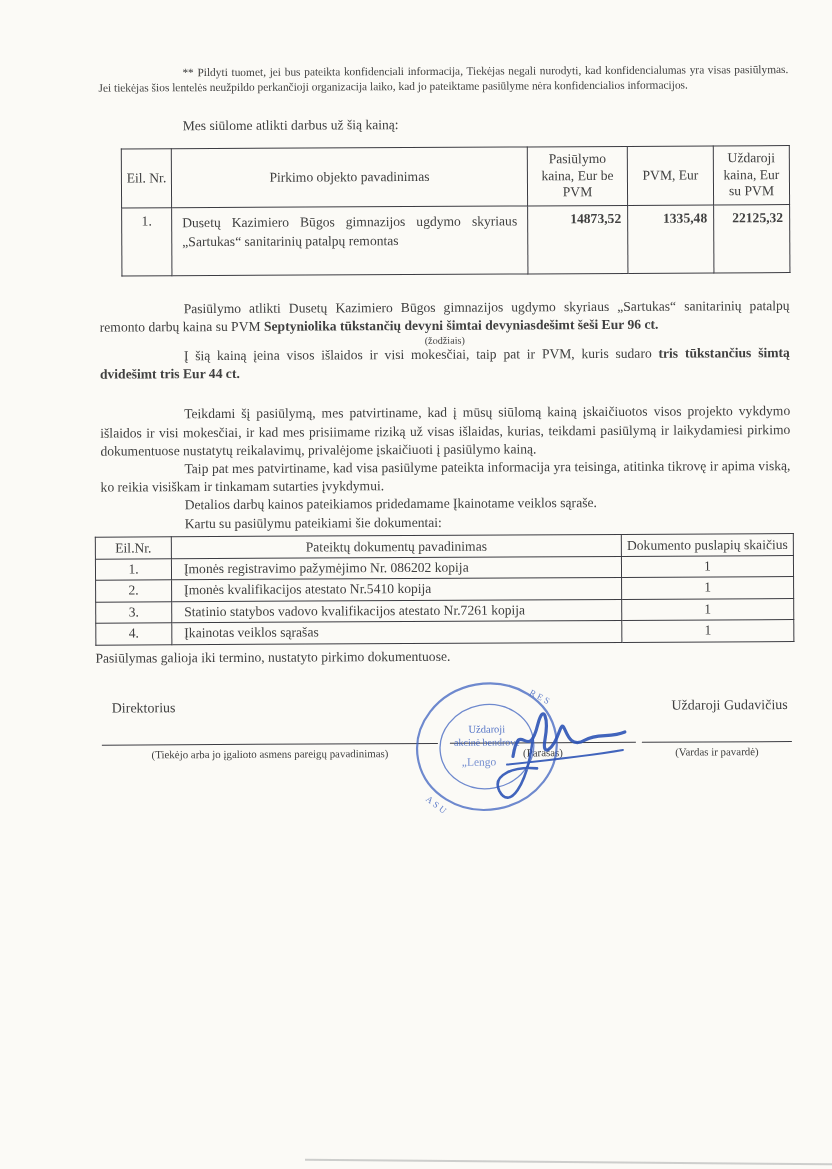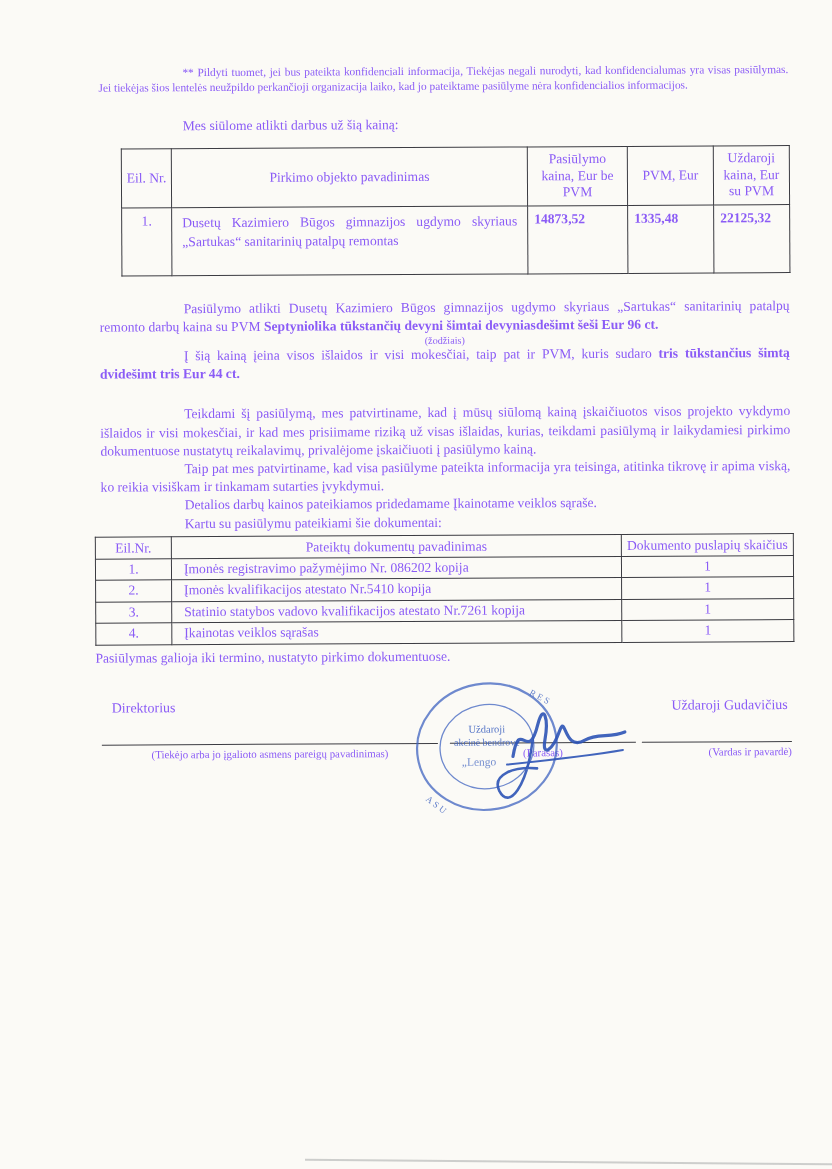--- a/index.html
+++ b/index.html
@@ -1,52 +1,52 @@
 <!DOCTYPE html>
 <html><head>
 <meta charset="utf-8">
 <style>
   html,body{margin:0;padding:0;background:#d9d9d9;}
   .page{
     width:832px;height:1169px;margin:0 auto;position:relative;overflow:hidden;
     background:#fbfaf6;
     font-family:"Liberation Serif","DejaVu Serif",serif;
-    color:#8b5cf6;
+    color:#404040;
   }
   .content{
     position:absolute;left:0;top:0;width:832px;box-sizing:border-box;
     padding:64px 42px 0 100px;
     transform:rotate(-0.3deg);
   }
   .small{font-size:11.4px;line-height:14.5px;text-align:justify;text-indent:84px;margin:0;}
   .intro{font-size:13.6px;margin:24px 0 0;text-indent:84px;}
   table{border-collapse:collapse;}
   .t1{margin:14px 0 0 22px;width:668px;font-size:13.6px;table-layout:fixed;}
   .t1 th{border:1.3px solid #3c3c42;font-weight:normal;padding:4px 3px;line-height:16.5px;text-align:center;vertical-align:middle;}
   .t1 td{border:1.3px solid #3c3c42;vertical-align:top;padding:5px 6px;}
   .t1 .nr{text-align:center;}
   .t1 .name{text-align:justify;line-height:19px;padding:5px 10px 24px 10px;}
-  .t1 .num{font-weight:bold;text-align:left;}
+  .t1 .num{font-weight:bold;text-align:right;}
   .bodyp{font-size:13.6px;line-height:18.2px;text-align:justify;margin:0;}
   .indent{text-indent:84px;}
   .mt24{margin-top:24px;}
   .cap-center{text-align:center;font-size:10.2px;line-height:11px;margin:0;}
   .t2{margin:3px 0 0 -6px;width:698px;font-size:13.6px;table-layout:fixed;}
   .t2 th{border:1.3px solid #3c3c42;font-weight:normal;padding:2px 4px;line-height:17px;text-align:center;vertical-align:middle;}
   .t2 td{border:1.3px solid #3c3c42;padding:1px 4px;line-height:18.5px;vertical-align:middle;}
   .t2 .nr{text-align:center;}
   .t2 .name{padding-left:12px;}
   .t2 .pages{text-align:center;}
   .validity{font-size:13.6px;margin:5px 0 0 -6px;}
   .sig-names{display:flex;justify-content:space-between;margin-top:34px;font-size:14px;padding:0 4px 0 10px;}
   .sig-row{display:flex;margin-top:28px;position:relative;}
   .sig-col{border-top:1.4px solid #3c3c42;text-align:center;font-size:10.9px;line-height:13px;padding-top:3px;box-sizing:border-box;}
   .sig-left{width:336px;}
   .sig-mid{width:186px;margin-left:12px;}
-  .sig-right{width:150px;margin-left:auto;text-align:right;}
+  .sig-right{width:150px;margin-left:auto;}
   .stamp-wrap{position:absolute;left:285px;top:-78px;width:250px;height:170px;pointer-events:none;}
   .scan-edge{position:absolute;bottom:6px;left:305px;width:530px;height:2px;background:#a7aaa9;opacity:.55;transform:rotate(0.5deg);}
   b{font-weight:bold;}
 </style>
 </head>
 <body>
 
 <div class="page">
   <div class="content">
 

